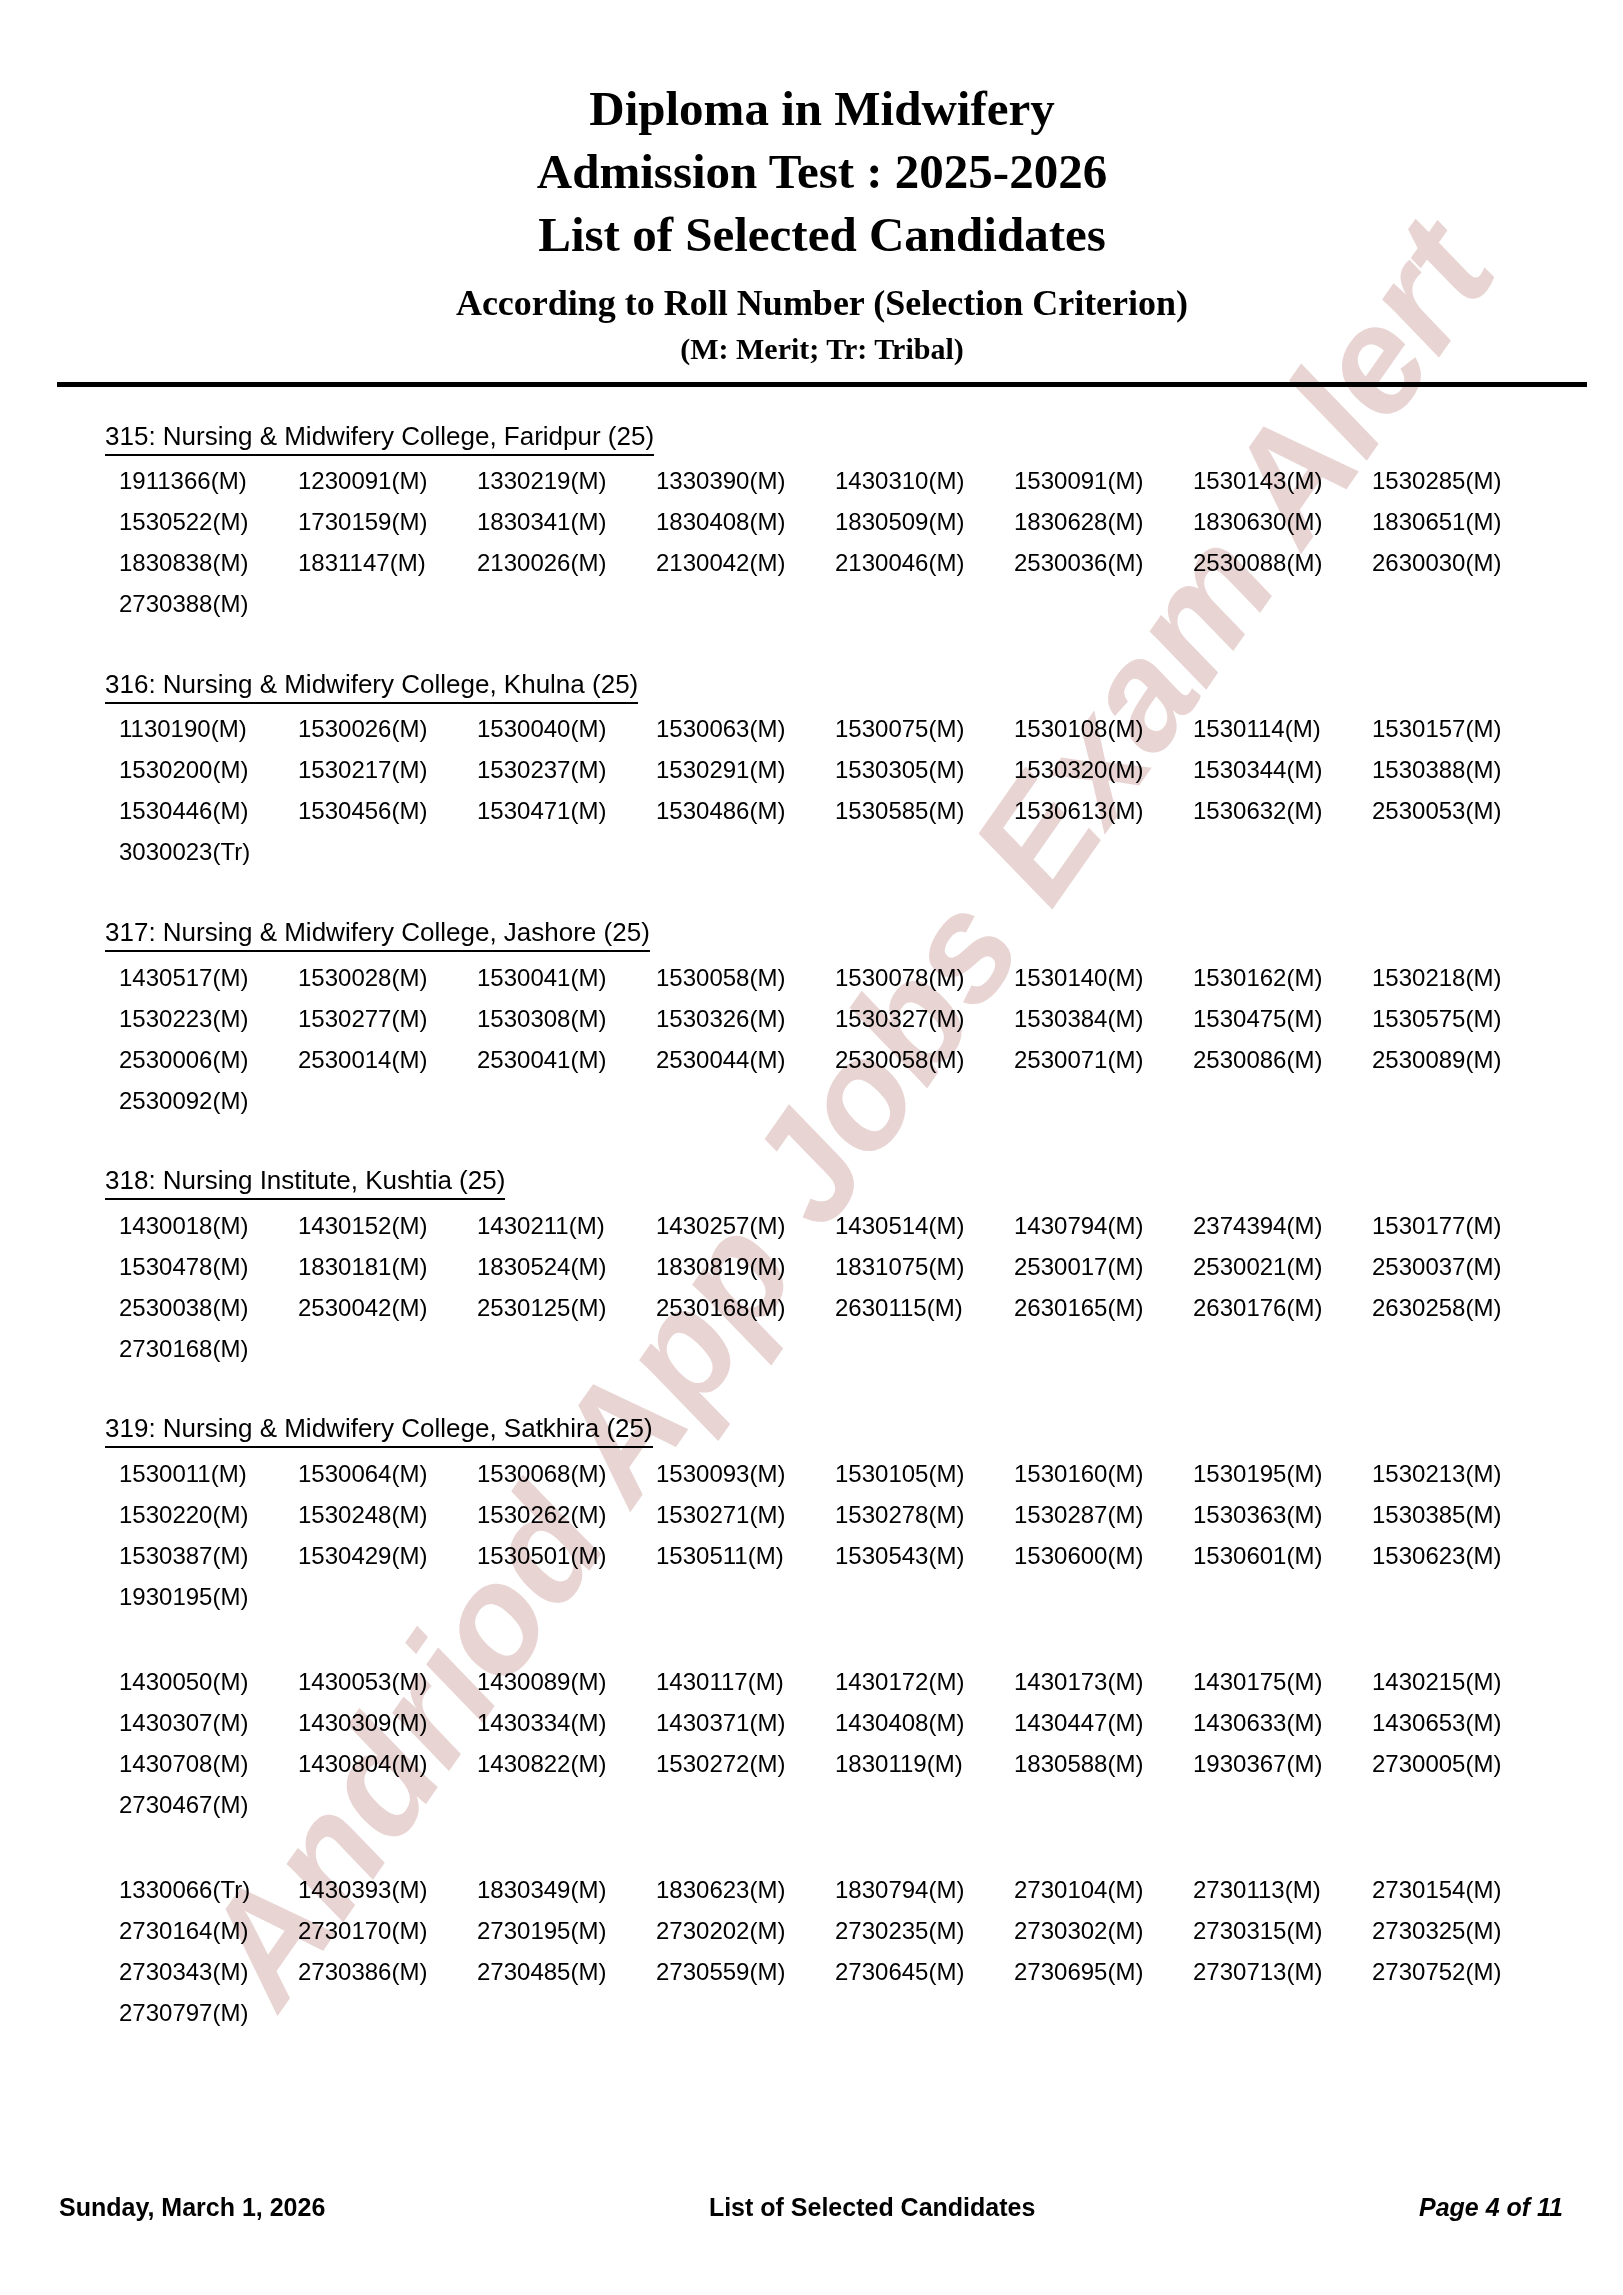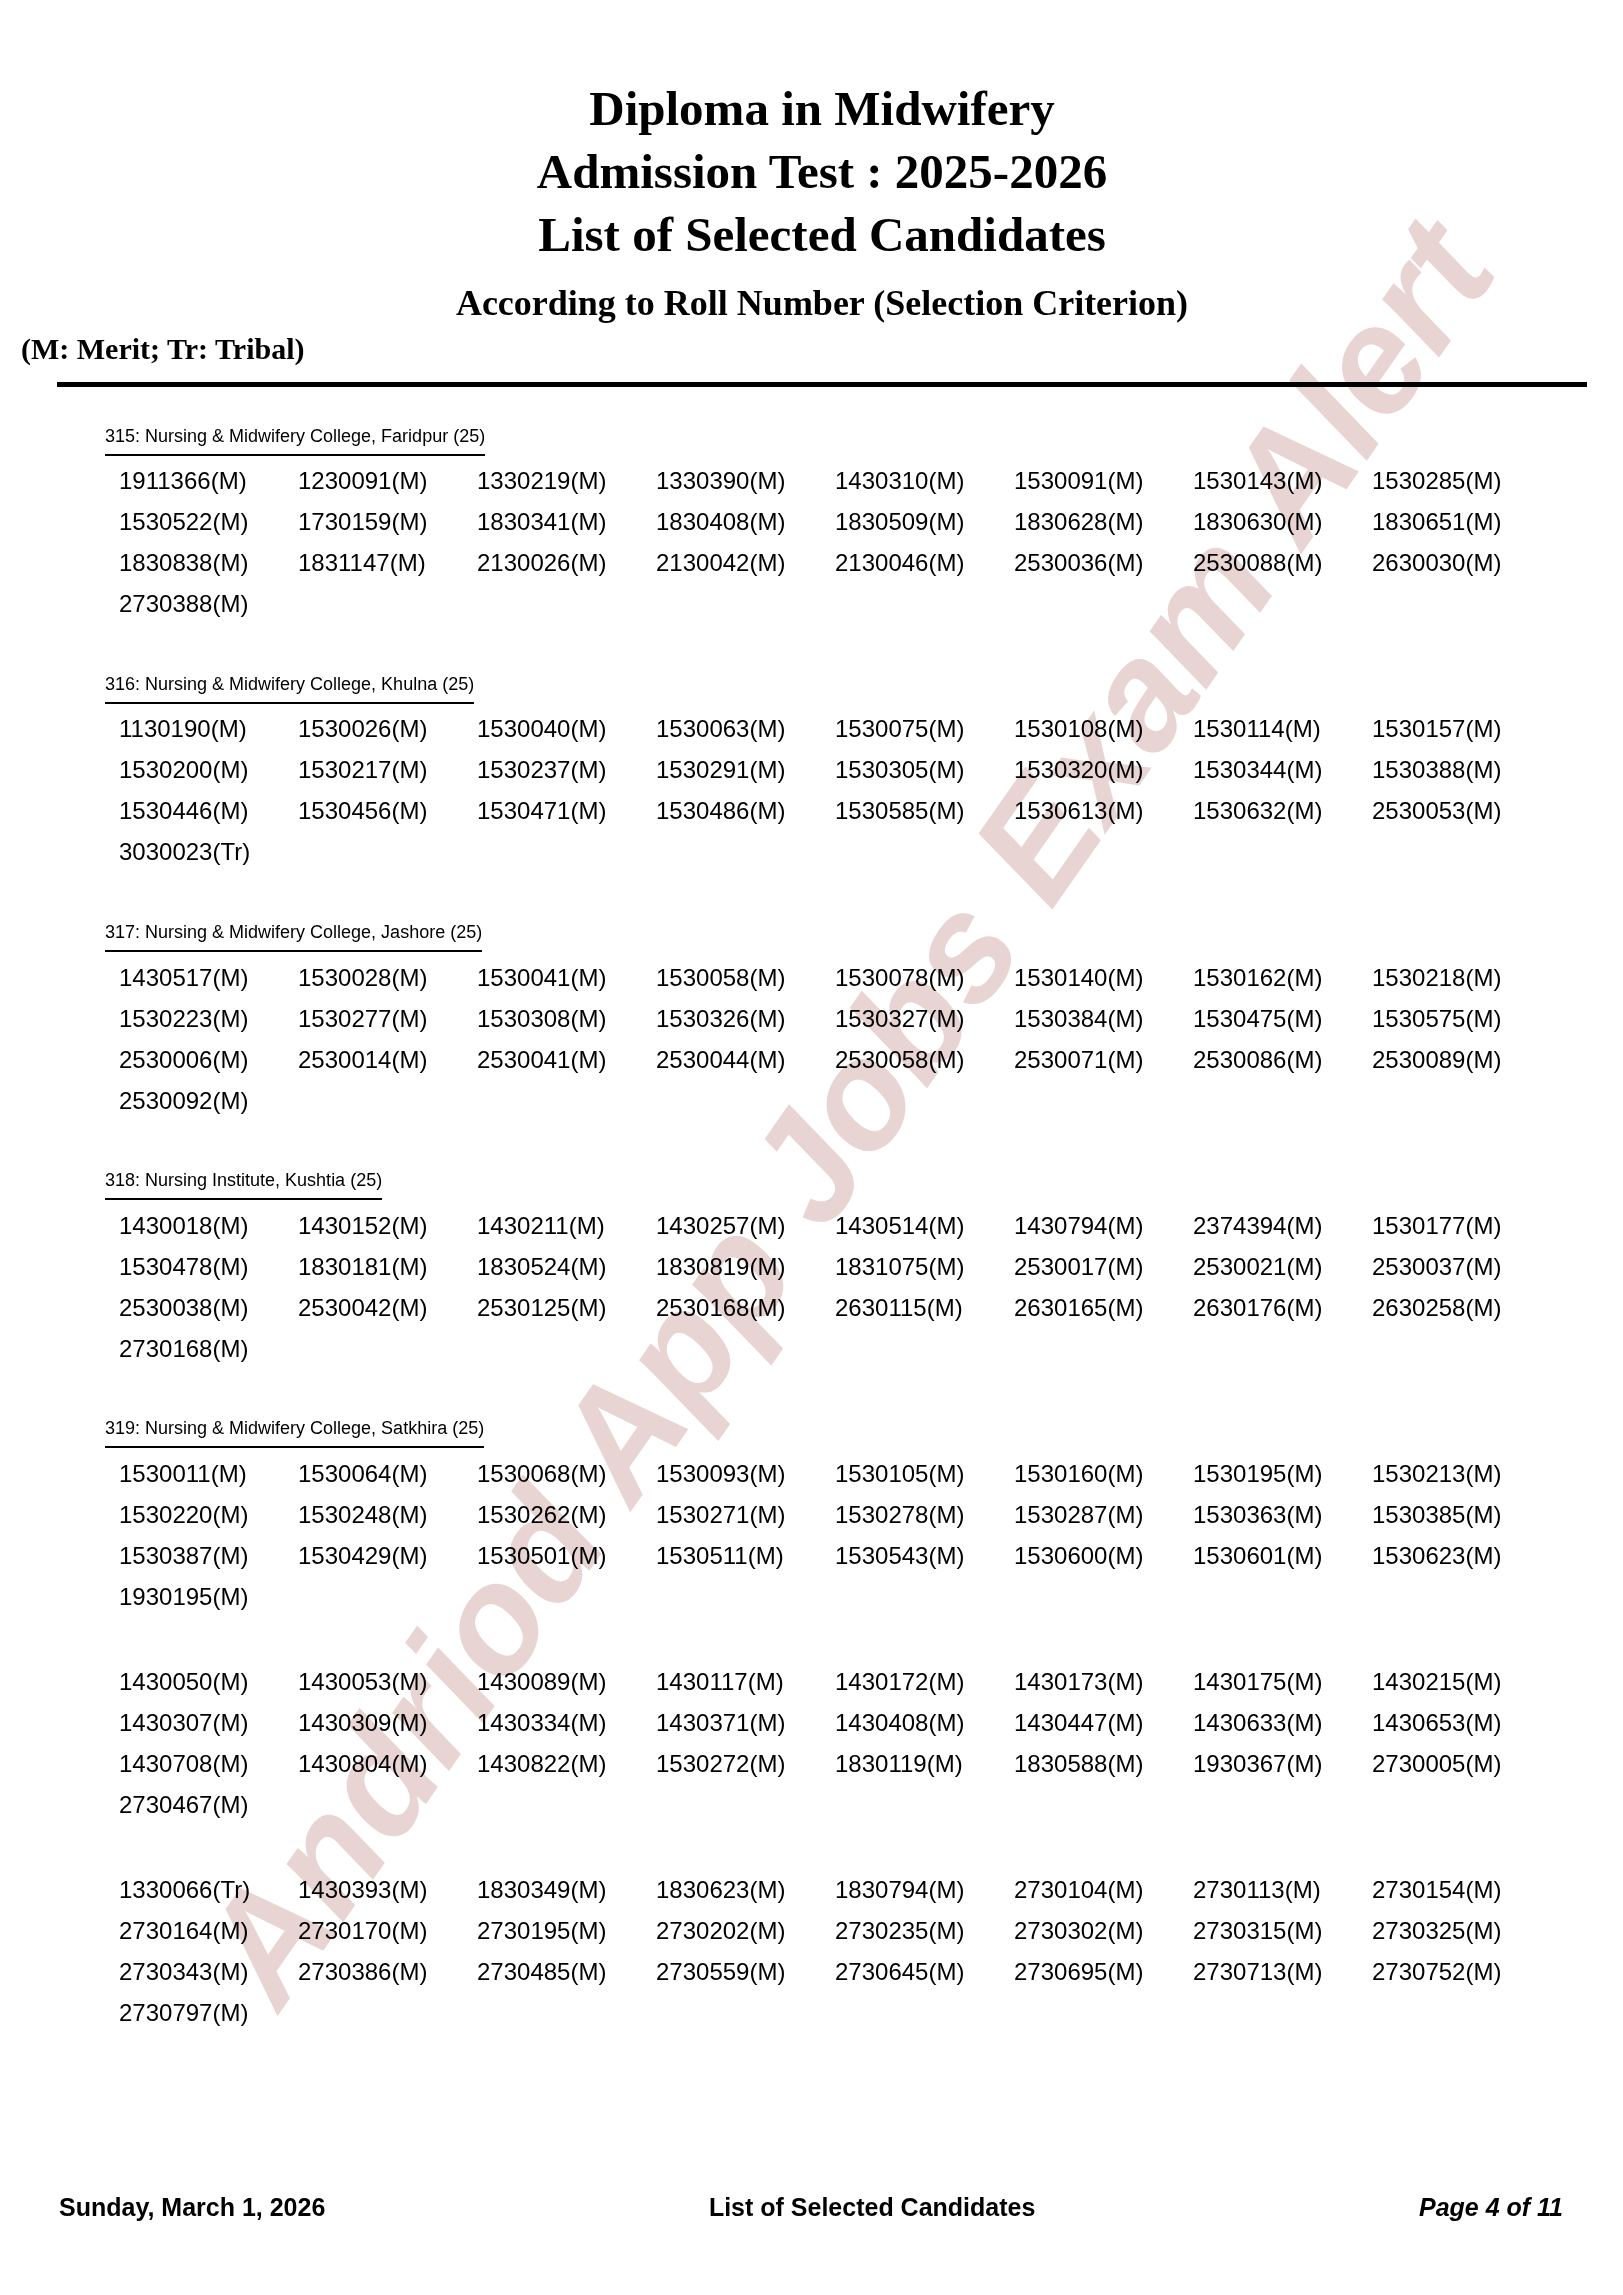--- a/index.html
+++ b/index.html
@@ -15,29 +15,29 @@
     font-size:151px;white-space:nowrap;
     z-index:0;pointer-events:none;
   }
 
   .content{position:relative;z-index:1;padding-left:21px;}
 
   
   .titles{padding-top:77px;text-align:center;font-family:"Liberation Serif",serif;font-weight:bold;color:#000;}
   .title-line{font-size:49px;line-height:63px;}
   .subtitle{margin-top:17px;text-align:center;font-family:"Liberation Serif",serif;font-weight:bold;font-size:36px;line-height:41px;color:#000;}
-  .note{margin-top:7.9px;text-align:left;font-family:"Liberation Serif",serif;font-weight:bold;font-size:30px;line-height:34px;color:#000;}
+  .note{margin-top:7.9px;text-align:center;font-family:"Liberation Serif",serif;font-weight:bold;font-size:30px;line-height:34px;color:#000;}
   .rule{margin:15.7px 36px 0 36px;border-top:5.9px solid #000;height:0;}
 
   
   .sections{margin-top:34px;}
   .section{margin-bottom:44px;}
   .section-heading{
     display:inline-block;margin-left:84px;
-    font-size:18px;line-height:31px;color:#000;
+    font-size:26px;line-height:31px;color:#000;
     border-bottom:2.6px solid #000;padding-bottom:2px;
   }
   .roll-grid{
     margin:5.2px 72px 0 98px;
     display:grid;grid-template-columns:repeat(8,1fr);
     grid-auto-rows:41px;align-items:center;
   }
   .roll{font-size:24px;color:#000;white-space:nowrap;}
 
   

